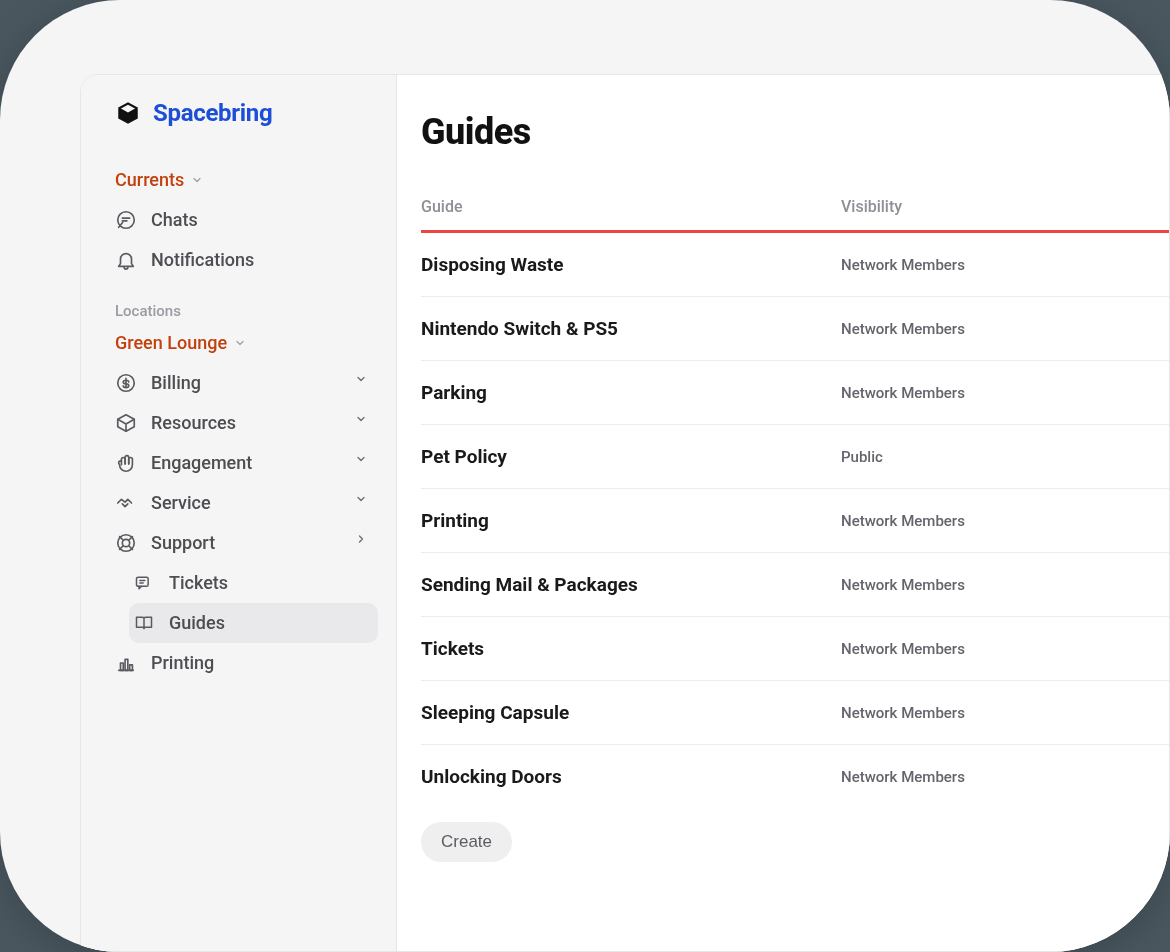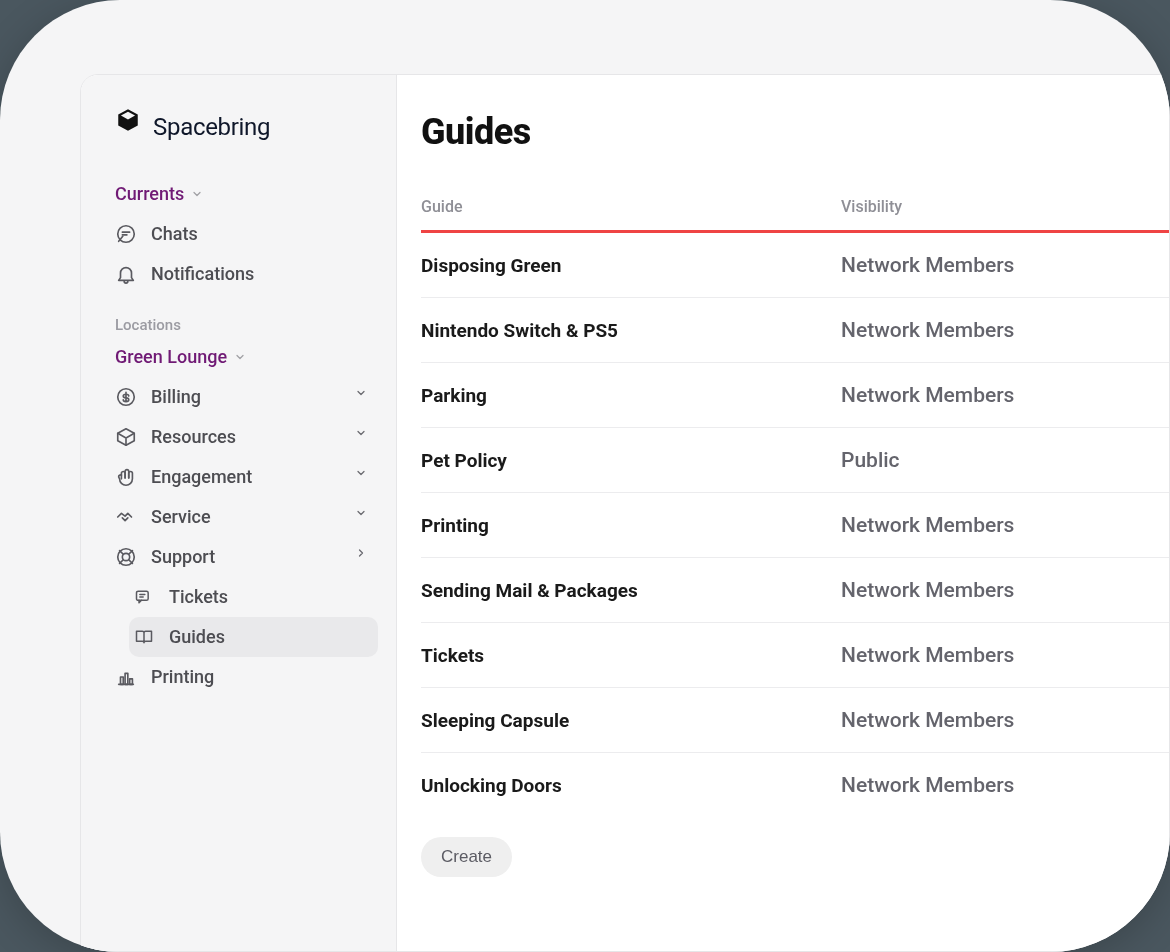--- a/index.html
+++ b/index.html
@@ -44,32 +44,31 @@
     .brand {
       display: flex;
       align-items: center;
       gap: 12px;
       margin-bottom: 36px;
       padding-left: 4px;
     }
     .brand-logo svg { display: block; }
     .brand-name {
       font-size: 24px;
-      font-weight: 400;
+      font-weight: 700;
       letter-spacing: -0.3px;
-      color: #0f172a;
-      margin-top: 14px;
+      color: #1d4ed8;
     }
     .section-toggle {
       display: flex;
       align-items: center;
       gap: 6px;
       font-size: 18px;
       font-weight: 500;
-      color: #701a75;
+      color: #c2410c;
       padding: 6px 4px;
       cursor: pointer;
       margin-bottom: 4px;
     }
     .section-toggle .chev { opacity: 0.6; }
     .nav-item, .sub-item {
       display: flex;
       align-items: flex-start;
       gap: 14px;
       padding: 9px 10px 9px 4px;
@@ -136,27 +135,27 @@
     }
     .table-row:last-of-type { border-bottom: none; }
     .cell-guide {
       flex: 0 0 420px;
       font-size: 19px;
       font-weight: 700;
       color: #1a1a1a;
     }
     .cell-vis {
       flex: 1;
-      font-size: 21px;
+      font-size: 15px;
       font-weight: 500;
       color: #64646c;
     }
     .create-btn {
       display: inline-block;
-      margin-top: 20px;
+      margin-top: 14px;
       background: #efefef;
       color: #5b5b63;
       font-size: 17px;
       font-weight: 500;
       padding: 10px 20px;
       border: none;
       border-radius: 22px;
       cursor: pointer;
     }
     svg { stroke-linecap: round; stroke-linejoin: round; }
@@ -335,21 +334,21 @@
     <main class="main">
       <h1 class="page-title">Guides</h1>
 
       <div class="table-headers">
         <div class="th guide-col">Guide</div>
         <div class="th vis-col">Visibility</div>
       </div>
 
       <div id="rows-container">
           <div class="table-row">
-            <div class="cell-guide">Disposing Green</div>
+            <div class="cell-guide">Disposing Waste</div>
             <div class="cell-vis">Network Members</div>
           </div>
           <div class="table-row">
             <div class="cell-guide">Nintendo Switch &amp; PS5</div>
             <div class="cell-vis">Network Members</div>
           </div>
           <div class="table-row">
             <div class="cell-guide">Parking</div>
             <div class="cell-vis">Network Members</div>
           </div>

